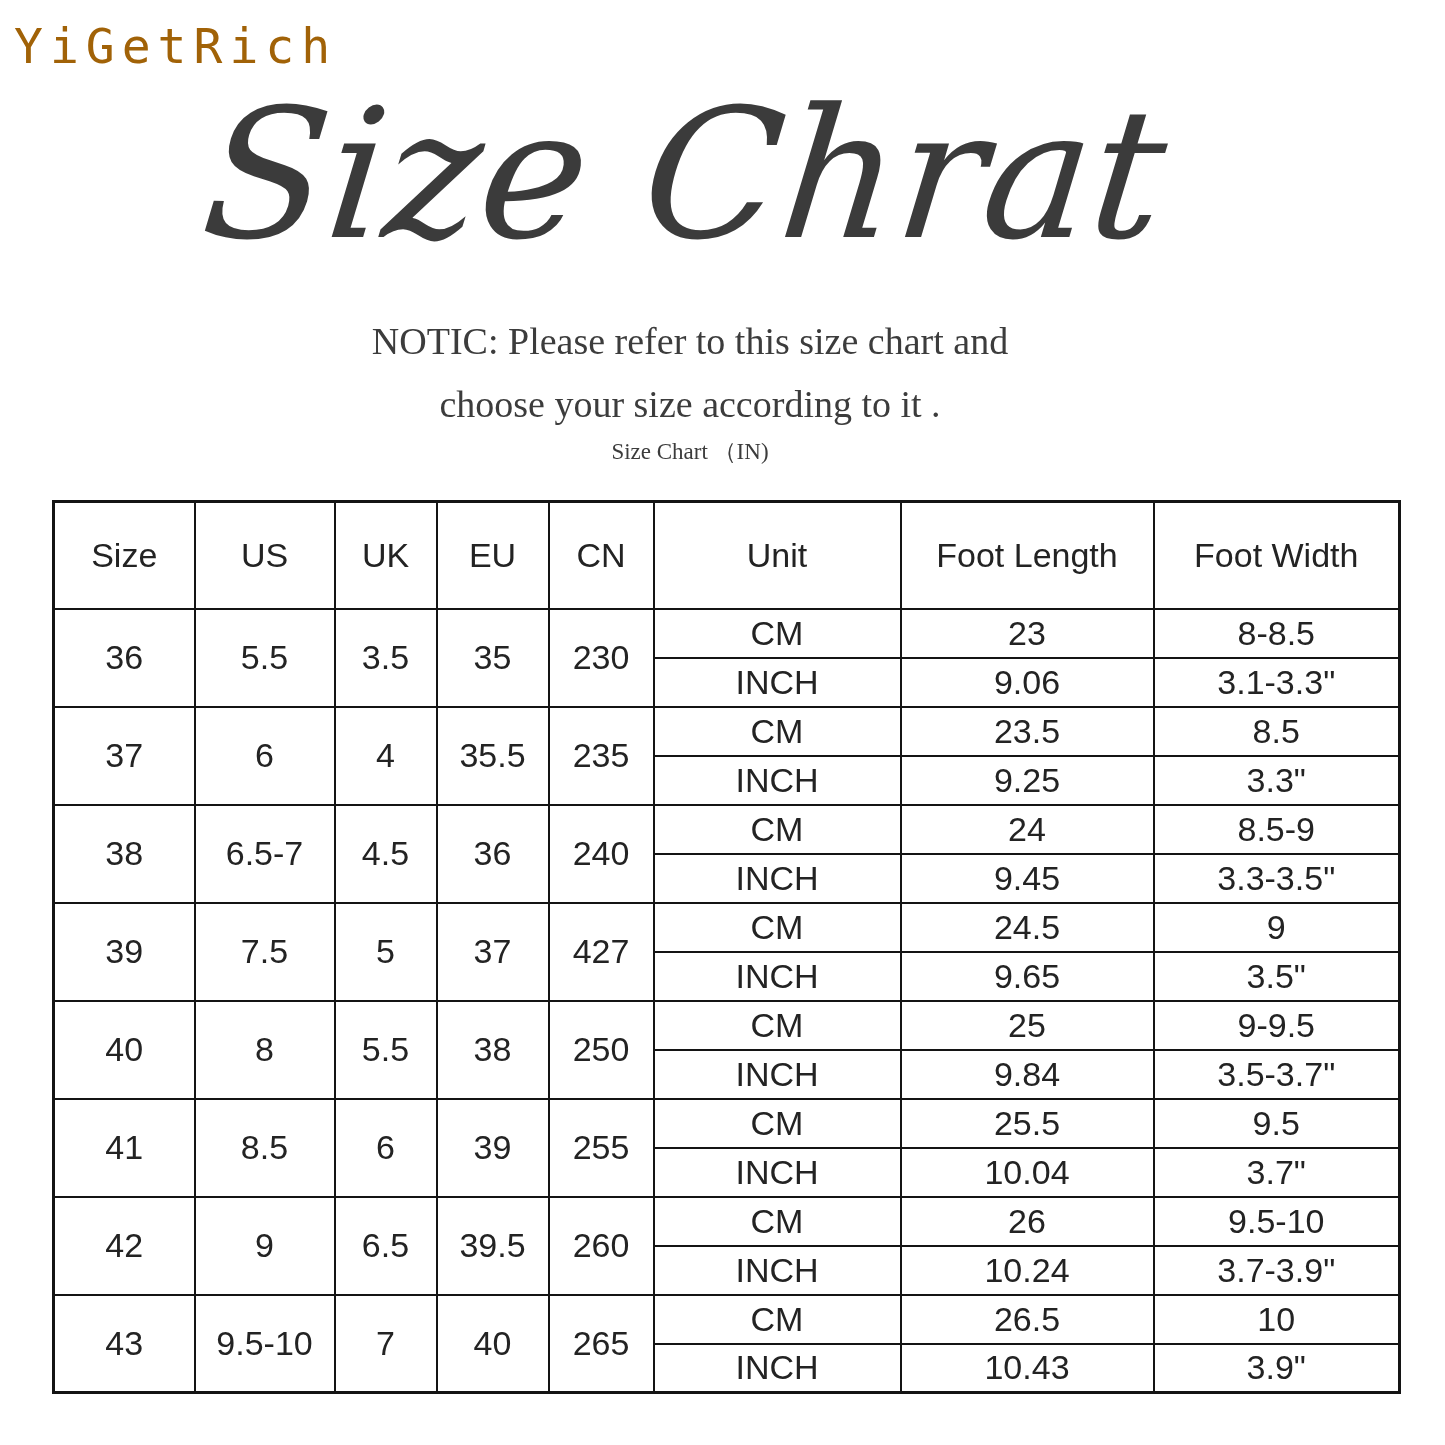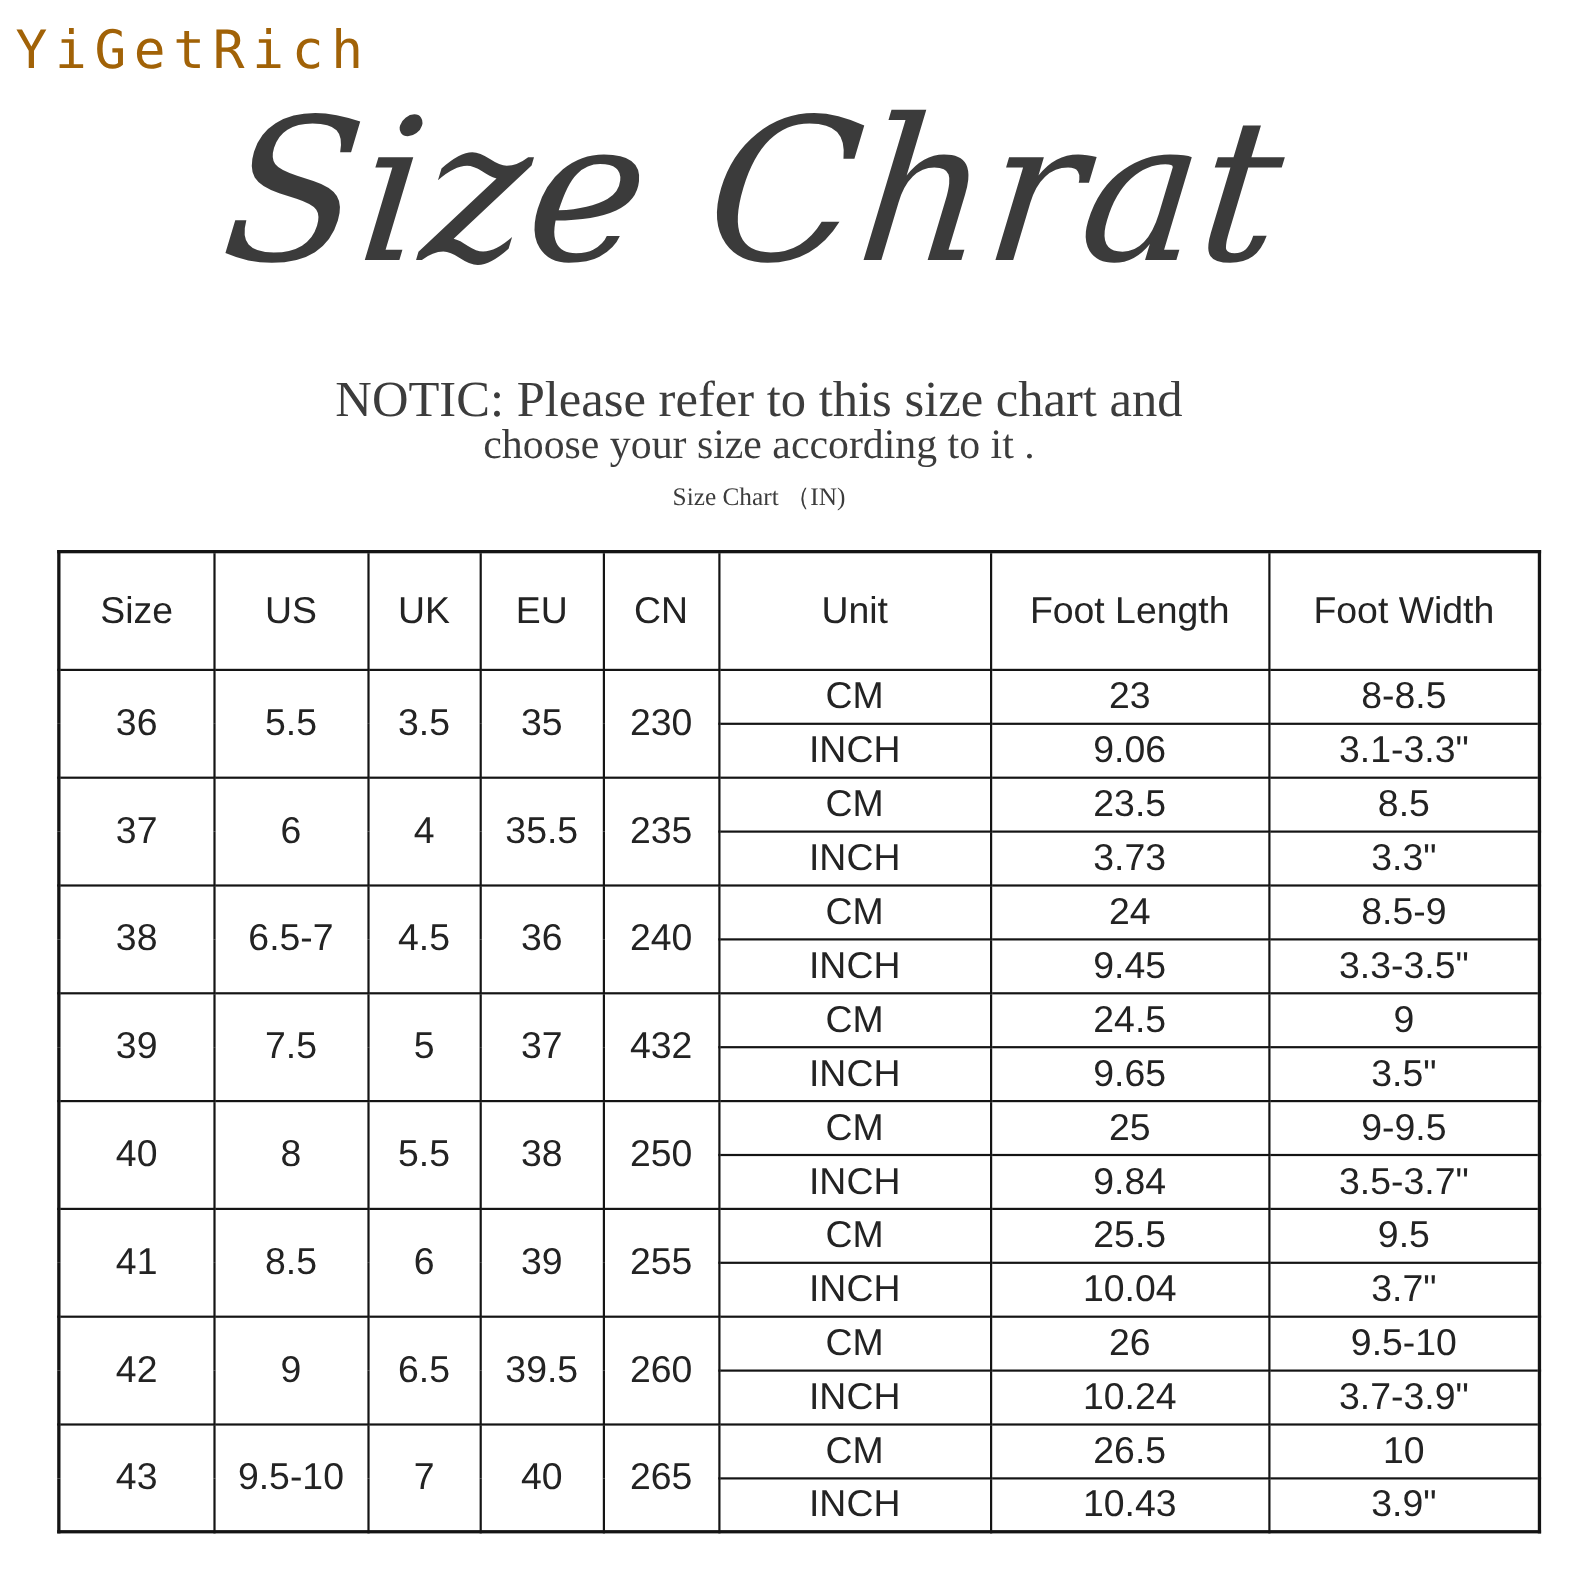--- a/index.html
+++ b/index.html
@@ -42,21 +42,21 @@
   }
   .notice-line1, .notice-line2, .subtitle {
     position: absolute;
     left: 0;
     width: 1380px;
     text-align: center;
     font-family: "Liberation Serif", "DejaVu Serif", serif;
     color: #3c3c3c;
     white-space: nowrap;
   }
-  .notice-line1 { top: 336px; font-size: 46px; }
+  .notice-line1 { top: 319px; font-size: 38px; }
   .notice-line2 { top: 382px; font-size: 38px; text-align: center; }
   .subtitle    { top: 436px; font-size: 23px; }
   table.size-table {
     position: absolute;
     left: 52px;
     top: 500px;
     width: 1346px;
     border-collapse: collapse;
     table-layout: fixed;
     border: 3px solid #141414;
@@ -132,21 +132,21 @@
         <td rowspan="2">6</td>
         <td rowspan="2">4</td>
         <td rowspan="2">35.5</td>
         <td rowspan="2">235</td>
         <td>CM</td>
         <td>23.5</td>
         <td>8.5</td>
       </tr>
       <tr>
         <td>INCH</td>
-        <td>3.73</td>
+        <td>9.25</td>
         <td>3.3"</td>
       </tr>
       <tr>
         <td rowspan="2">38</td>
         <td rowspan="2">6.5-7</td>
         <td rowspan="2">4.5</td>
         <td rowspan="2">36</td>
         <td rowspan="2">240</td>
         <td>CM</td>
         <td>24</td>
@@ -155,21 +155,21 @@
       <tr>
         <td>INCH</td>
         <td>9.45</td>
         <td>3.3-3.5"</td>
       </tr>
       <tr>
         <td rowspan="2">39</td>
         <td rowspan="2">7.5</td>
         <td rowspan="2">5</td>
         <td rowspan="2">37</td>
-        <td rowspan="2">432</td>
+        <td rowspan="2">427</td>
         <td>CM</td>
         <td>24.5</td>
         <td>9</td>
       </tr>
       <tr>
         <td>INCH</td>
         <td>9.65</td>
         <td>3.5"</td>
       </tr>
       <tr>

